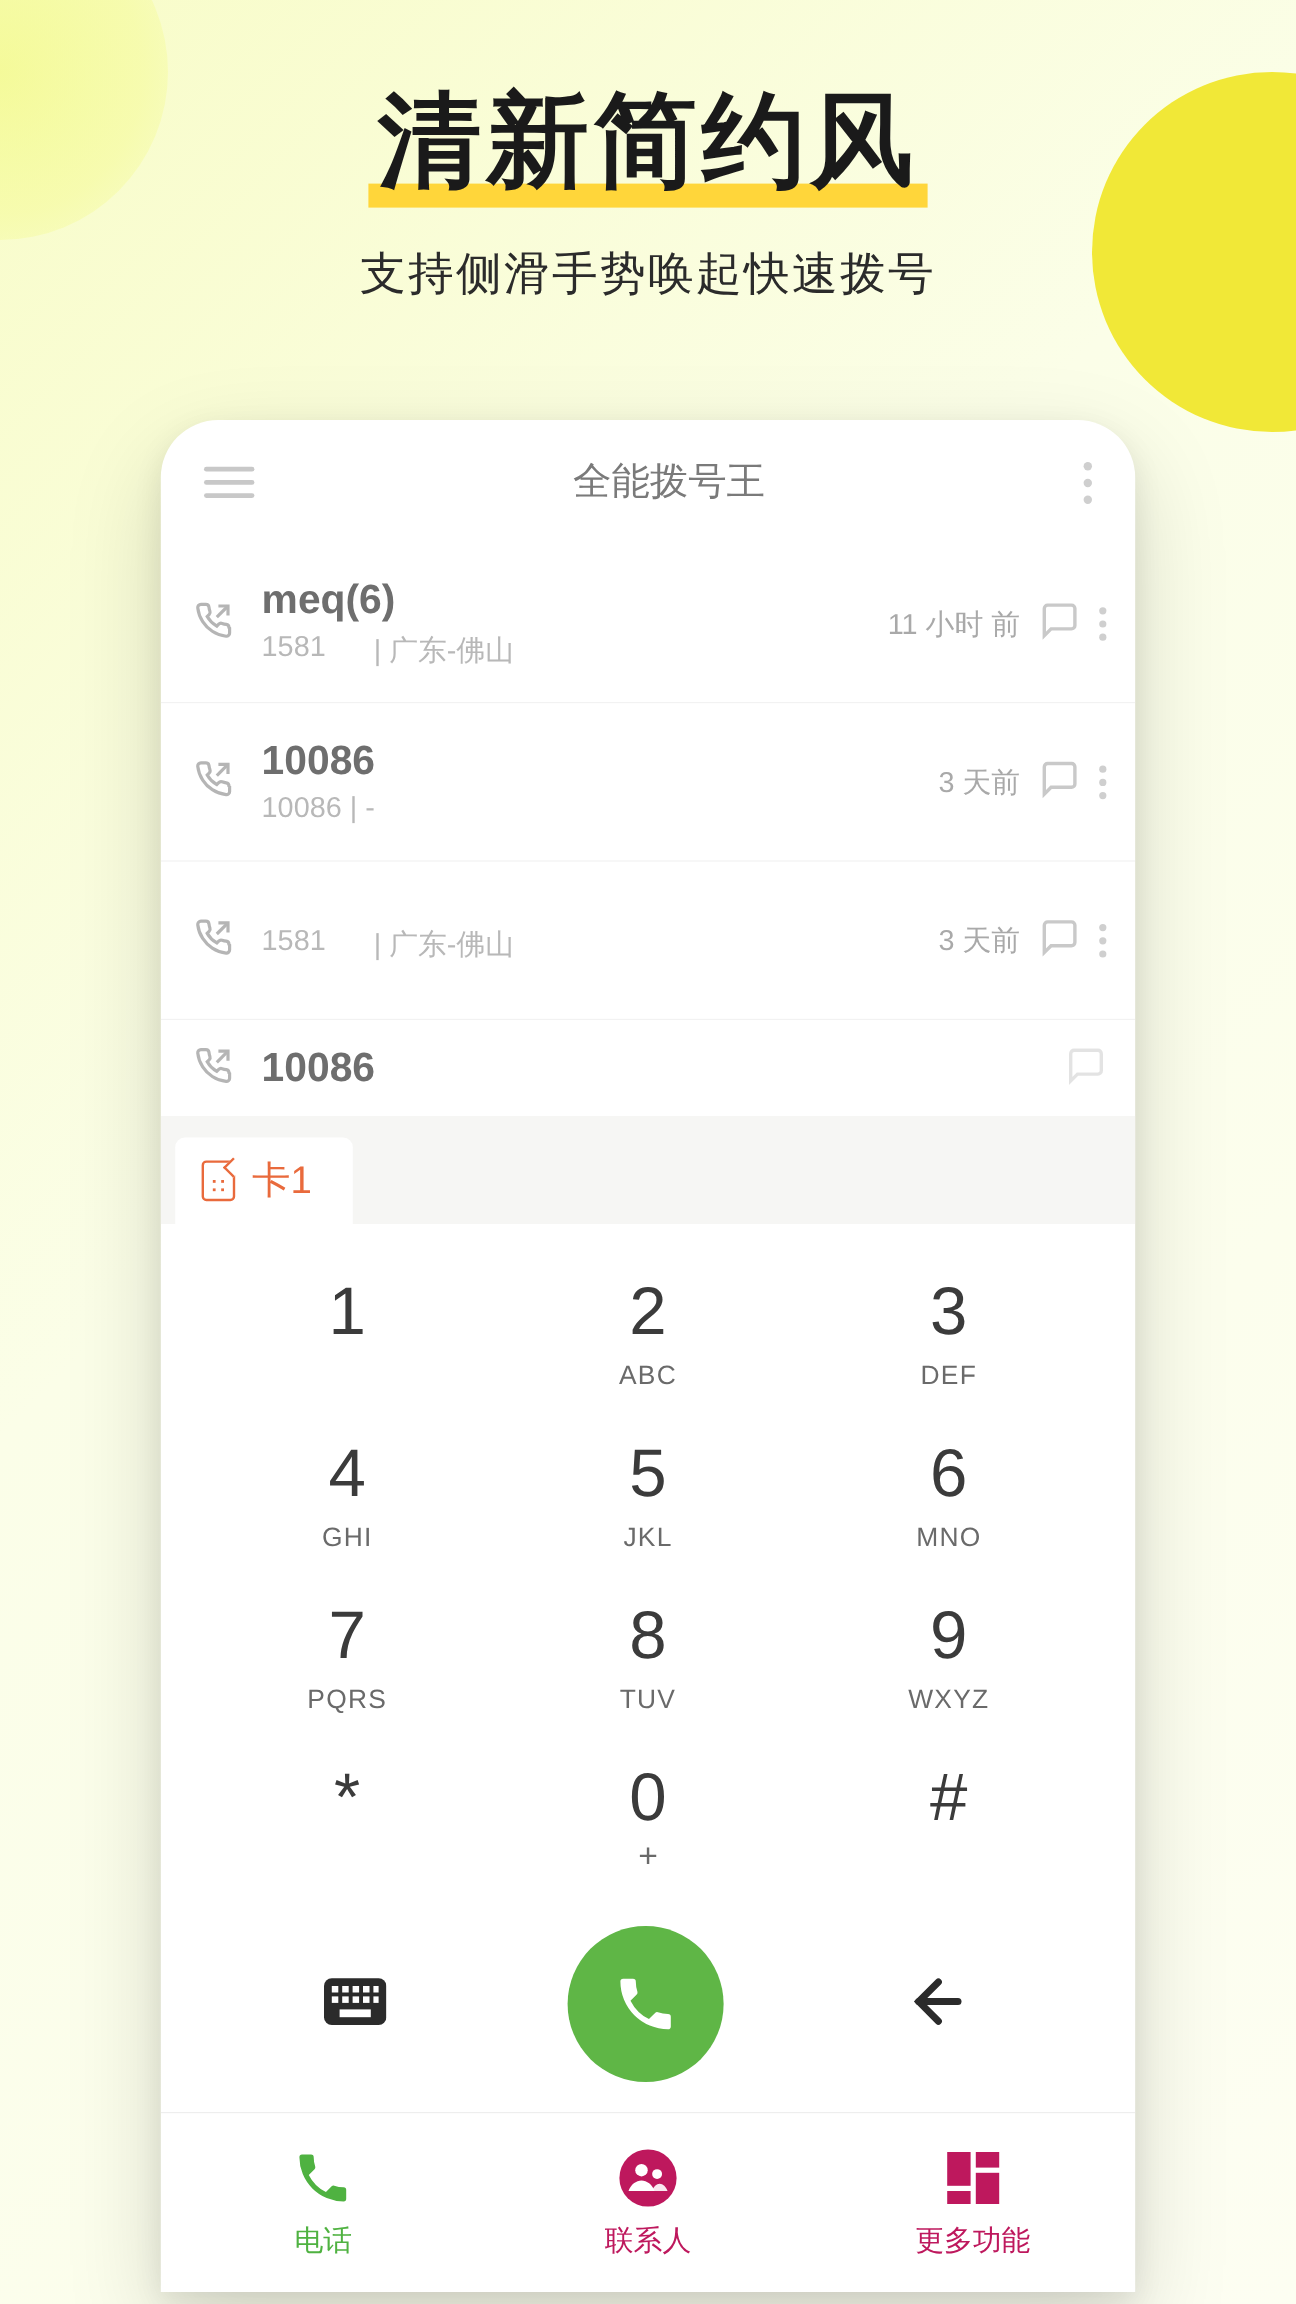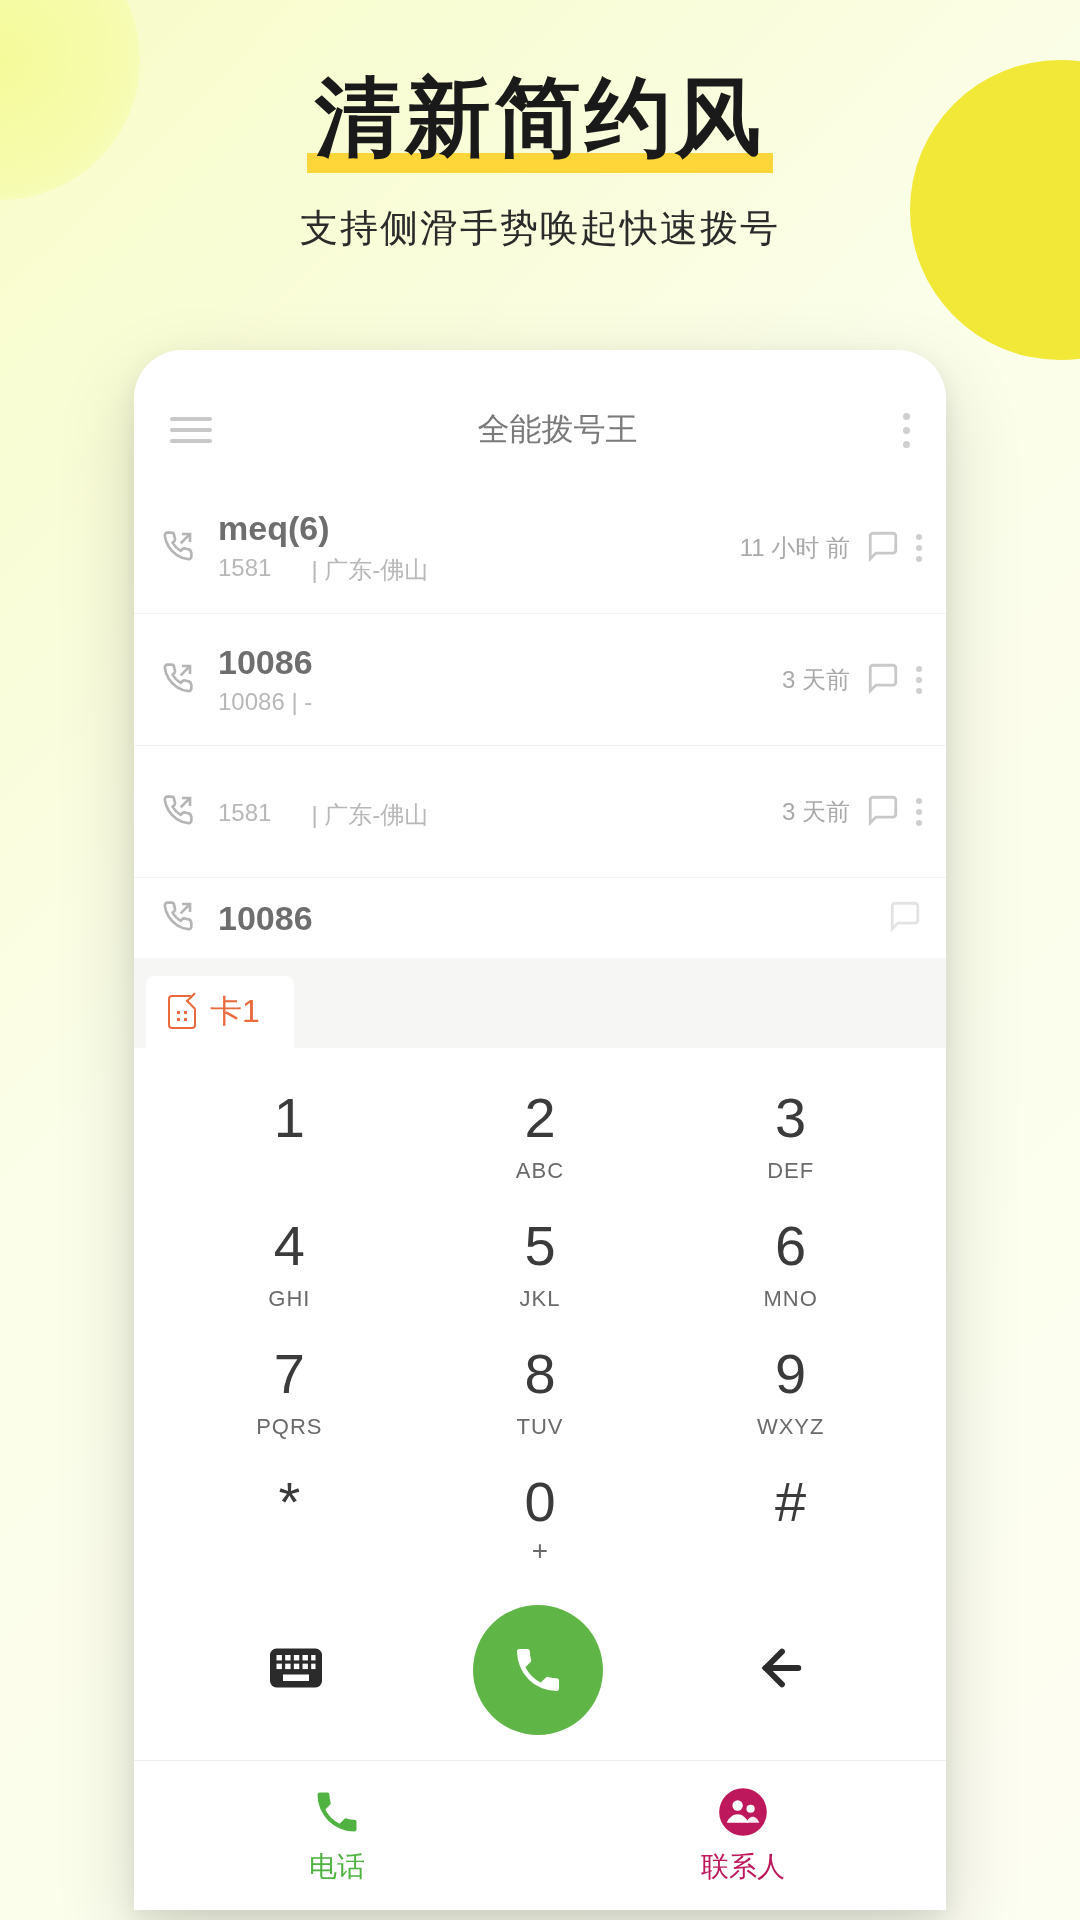--- a/index.html
+++ b/index.html
@@ -69,21 +69,20 @@
     display: flex;
     flex-direction: column;
   }
 
   .topbar {
     height: 104px;
     display: flex;
     align-items: center;
     justify-content: space-between;
     padding: 0 36px;
-    margin-top: 28px;
   }
   .hamburger { width: 42px; display: flex; flex-direction: column; gap: 7px; }
   .hamburger span { height: 4px; background: #c8c8c8; border-radius: 2px; width: 100%; }
   .topbar-title { font-size: 32px; color: #7a7a7a; font-weight: 400; }
   .dots-v { display: flex; flex-direction: column; gap: 7px; }
   .dots-v span { width: 7px; height: 7px; border-radius: 50%; background: #cfcfcf; }
 
   .call-list { flex: 0 0 auto; }
   .call-row {
     display: flex;
@@ -185,21 +184,21 @@
   .tab {
     flex: 1;
     display: flex;
     flex-direction: column;
     align-items: center;
     justify-content: center;
     gap: 10px;
     color: #be185d;
   }
   .tab.active { color: #4fb241; }
-  .tab-label { font-size: 28px; }
+  .tab-label { font-size: 24px; }
   .tab svg { width: 52px; height: 52px; }
 </style>
 </head>
 <body>
 
 <div class="bg-blob-left"></div>
 <div class="bg-blob-right"></div>
 
 <div class="hero">
   <div class="hero-title">清新简约风</div>
@@ -428,15 +427,24 @@
           <circle cx="12" cy="12" r="11"></circle>
           <g fill="#fff">
             <circle cx="9.5" cy="9" r="2.4"></circle>
             <circle cx="15.5" cy="10.5" r="1.9"></circle>
             <path d="M4.5 17c.8-2.4 3-4 5-4s4.2 1.6 5 4z"></path>
             <path d="M13.5 17c.5-1.6 1.8-2.8 3-2.8s2.5 1.2 3 2.8z" opacity=".9"></path>
           </g>
         </svg>
       <div class="tab-label">联系人</div>
     </div>
+    <div class="tab">
+      <svg viewBox="0 0 24 24" fill="currentColor">
+          <rect x="2" y="2" width="9" height="13"></rect>
+          <rect x="13" y="2" width="9" height="6"></rect>
+          <rect x="13" y="10" width="9" height="12"></rect>
+          <rect x="2" y="17" width="9" height="5"></rect>
+        </svg>
+      <div class="tab-label">更多功能</div>
+    </div>
   </div>
 
 </div>
 
 </body></html>

